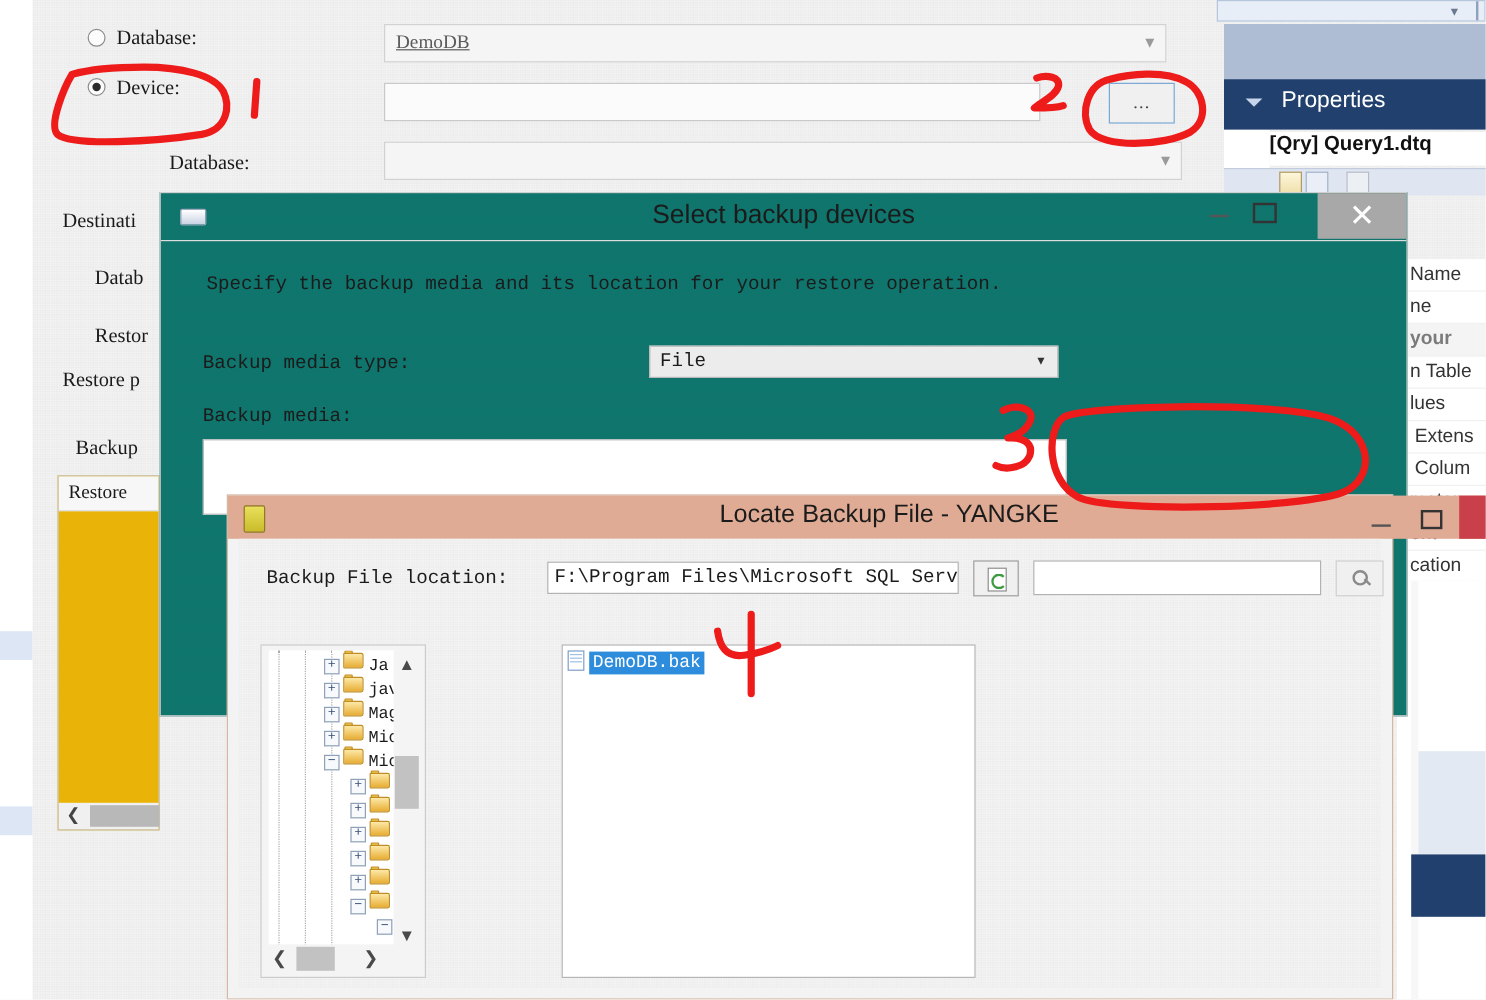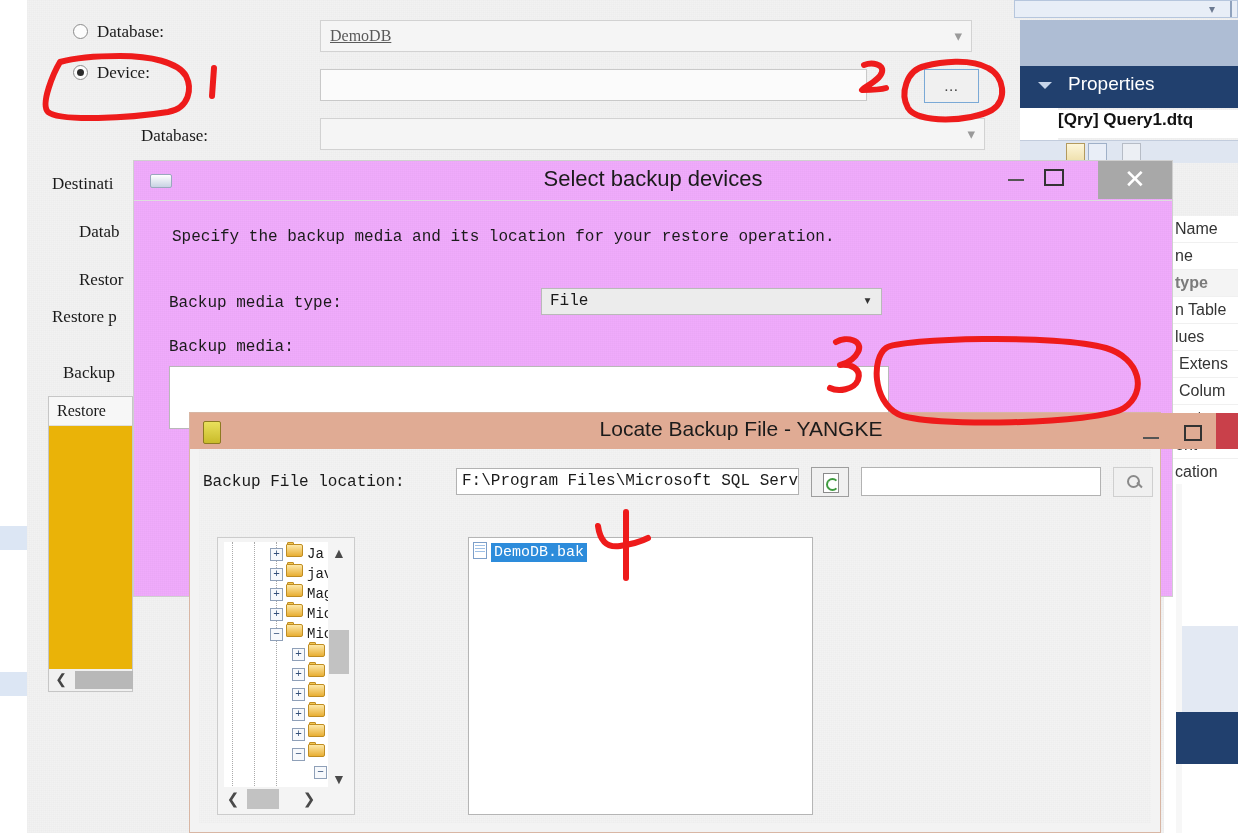--- a/index.html
+++ b/index.html
@@ -90,21 +90,21 @@
   #prop-list .stripe{position:absolute;left:0;top:0;width:6px;height:268px;background:#f0f0f0;border-right:1px solid #e0e0e0;}
 
   #prop-bottom{position:absolute;left:1164px;top:484px;width:74px;height:349px;background:#fff;}
   #prop-bottom .pale{position:absolute;left:18px;top:142px;width:56px;height:86px;background:#e3e9f3;}
   #prop-bottom .navy{position:absolute;left:12px;top:228px;width:62px;height:52px;background:#21406e;}
   #prop-bottom .pale2{position:absolute;left:12px;top:0px;width:6px;height:349px;background:#f7f7f7;}
 
   
   #dlg-devices{
     position:absolute;left:133px;top:160px;width:1040px;height:437px;
-    background:#f0abfc;border:1px solid #cfcfcf;box-sizing:border-box;
+    background:#0f766e;border:1px solid #cfcfcf;box-sizing:border-box;
   }
   #dlg-devices .tbar{position:relative;height:38px;}
   #dlg-devices .tbar .icon{
     position:absolute;left:16px;top:13px;width:20px;height:12px;border:1px solid #9aa8bd;
     background:linear-gradient(#ffffff,#c8d3e3);border-radius:2px;
   }
   #dlg-devices .tbar .title{
     position:absolute;left:0;right:0;top:5px;text-align:center;font-size:22px;color:#1b1b1b;
     font-family:"Liberation Sans",sans-serif;font-weight:400;
   }
@@ -259,21 +259,21 @@
     <span class="ic i1"></span>
     <span class="ic i2"></span>
     <span class="ic i3"></span>
   </div>
 </div>
 
 <div id="prop-list">
   <div class="stripe"></div>
   <div class="row" style="padding-left:10px;">Name</div>
   <div class="row" style="padding-left:10px;">ne</div>
-  <div class="row bold alt" style="padding-left:10px;">type</div>
+  <div class="row bold alt" style="padding-left:10px;">your</div>
   <div class="row" style="padding-left:10px;">n Table</div>
   <div class="row" style="padding-left:10px;">lues</div>
   <div class="row" style="padding-left:14px;">Extens</div>
   <div class="row" style="padding-left:14px;">Colum</div>
   <div class="row" style="padding-left:10px;">meter</div>
   <div class="row" style="padding-left:10px;">ent</div>
   <div class="row" style="padding-left:10px;">cation</div>
 </div>
 
 <div id="prop-bottom">
@@ -310,21 +310,21 @@
     <span class="icon"></span>
     <span class="title">Locate Backup File - YANGKE</span>
     <span class="min"></span>
     <span class="max"></span>
     <span class="close">✕</span>
   </div>
 
   <div class="body">
     <div class="noise"></div>
 
-    <div class="lbl" style="left:4px;top:24px;">Backup File location:</div>
+    <div class="lbl" style="left:23px;top:24px;">Backup File location:</div>
     <div class="pathbox">F:\Program Files\Microsoft SQL Server</div>
     <div class="refreshbtn">
         <span class="g"></span>
       </div>
     <div class="namebox"></div>
     <div class="searchbtn">
         <span class="mag"></span>
       </div>
 
     <div id="tree">

